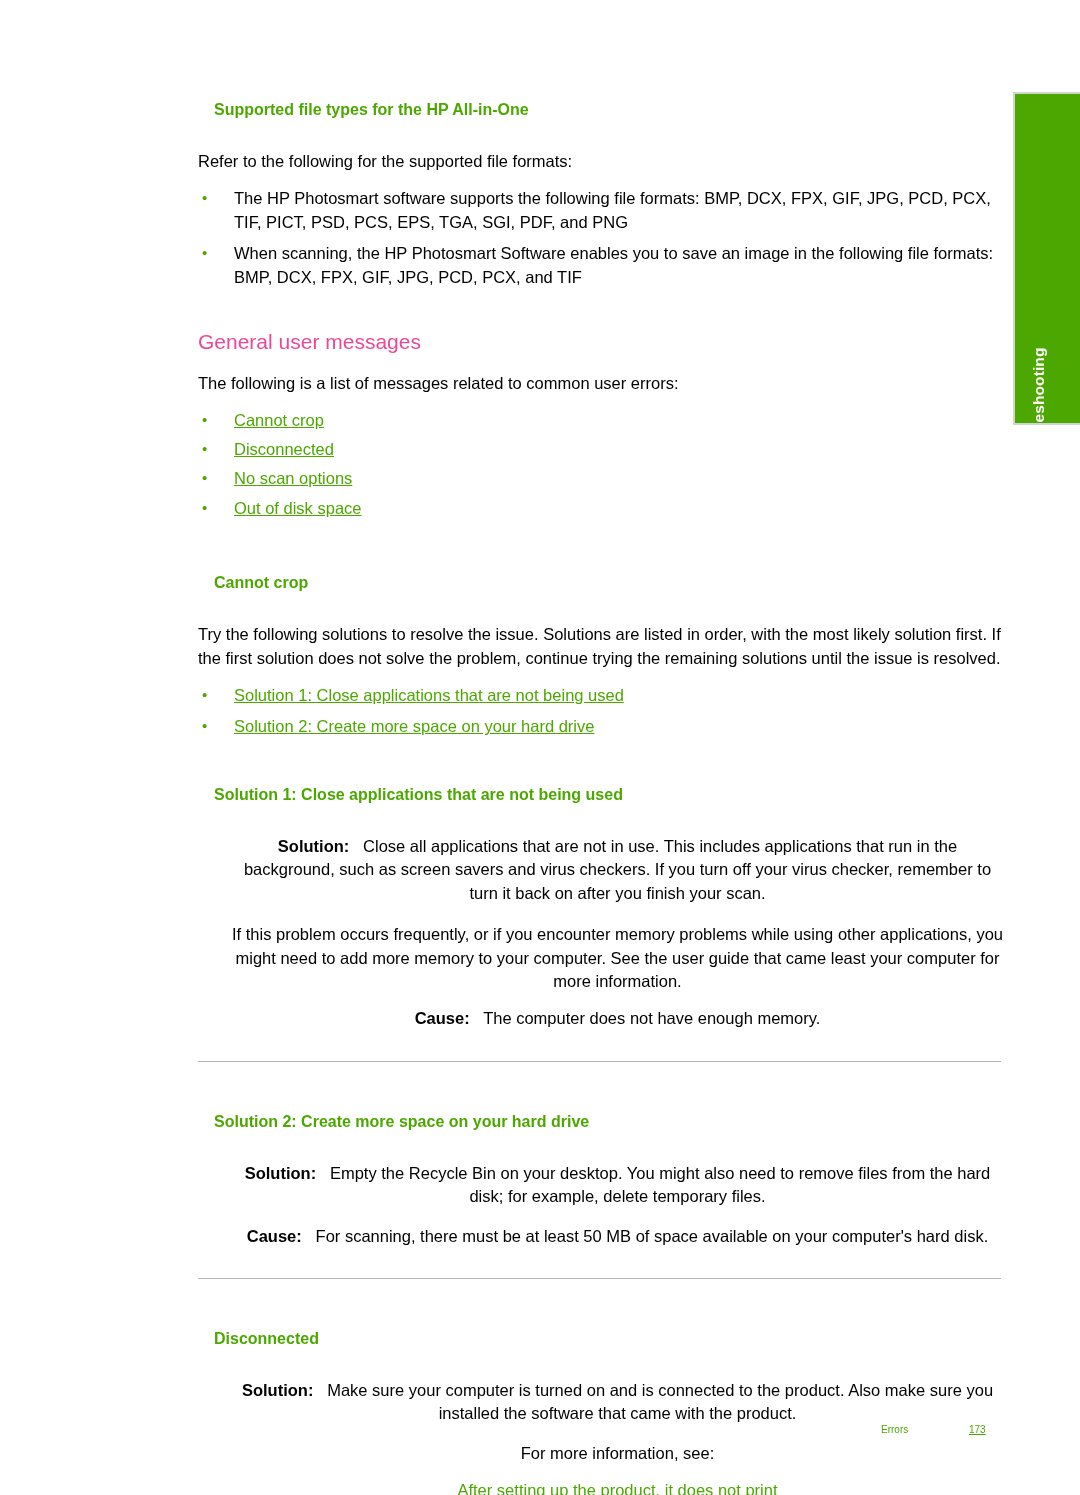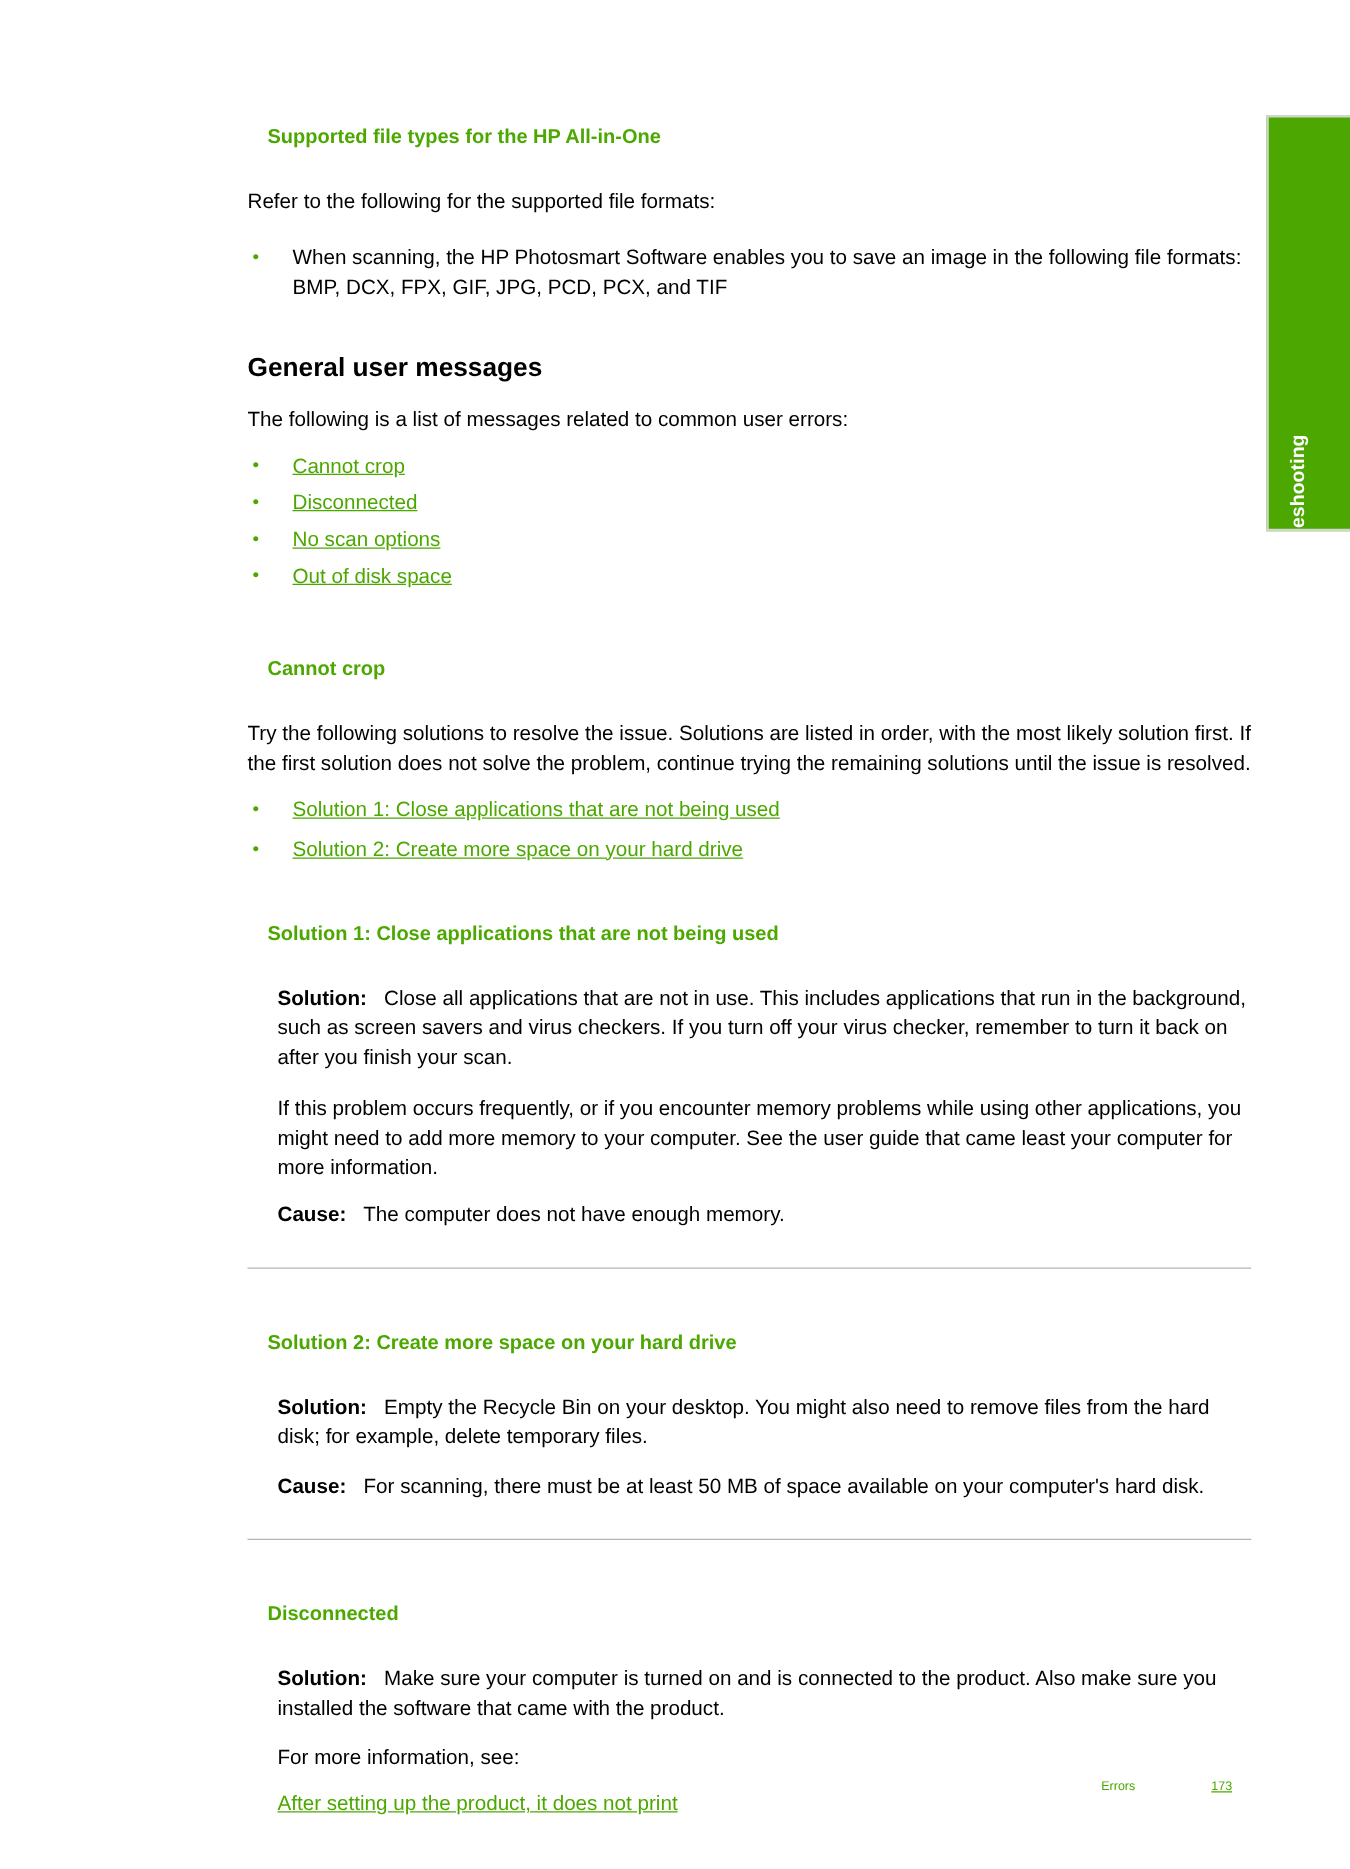--- a/index.html
+++ b/index.html
@@ -52,22 +52,22 @@
   
   .content {
     position: absolute;
     left: 198px;
     top: 84px;
     width: 805px;
   }
 
   h2.section-title {
     font-size: 21px;
-    font-weight: bold;
-    color: #000000;
+    font-weight: normal;
+    color: #ec4899;
     margin: 0;
     padding: 0;
     line-height: 1.2;
   }
   h3.sub-title {
     font-size: 16px;
     font-weight: bold;
     color: #4CA800;
     margin: 16px;
     padding: 0;
@@ -122,21 +122,22 @@
   .divider {
     border: 0;
     border-top: 1px solid #b5b5b5;
     margin: 0;
     height: 0;
     width: 803px;
   }
 
   
   .indent {
-    margin-left: 24px;
+    margin-left: 34px;
+    text-align: center;
   }
 
   
   .sp-8  { height: 8px; }
   .sp-10 { height: 10px; }
   .sp-14 { height: 14px; }
   .sp-16 { height: 16px; }
   .sp-18 { height: 18px; }
   .sp-30 { height: 30px; }
   .sp-34 { height: 34px; }
@@ -179,20 +180,21 @@
     <span class="thumb-tab-label">Troubleshooting</span>
   </div>
 
   <div class="content">
 
     <h3 class="sub-title">Supported file types for the HP All-in-One</h3>
     <div class="sp-14"></div>
     <p class="body">Refer to the following for the supported file formats:</p>
     <div class="sp-14"></div>
     <ul class="bullets">
+      <li>The HP Photosmart software supports the following file formats: BMP, DCX, FPX, GIF, JPG, PCD, PCX, TIF, PICT, PSD, PCS, EPS, TGA, SGI, PDF, and PNG</li>
       <div class="sp-8"></div>
       <li>When scanning, the HP Photosmart Software enables you to save an image in the following file formats: BMP, DCX, FPX, GIF, JPG, PCD, PCX, and TIF</li>
     </ul>
 
     <div class="sp-40"></div>
 
     <h2 class="section-title outdent">General user messages</h2>
     <div class="sp-18"></div>
     <p class="body">The following is a list of messages related to common user errors:</p>
     <div class="sp-10"></div>

